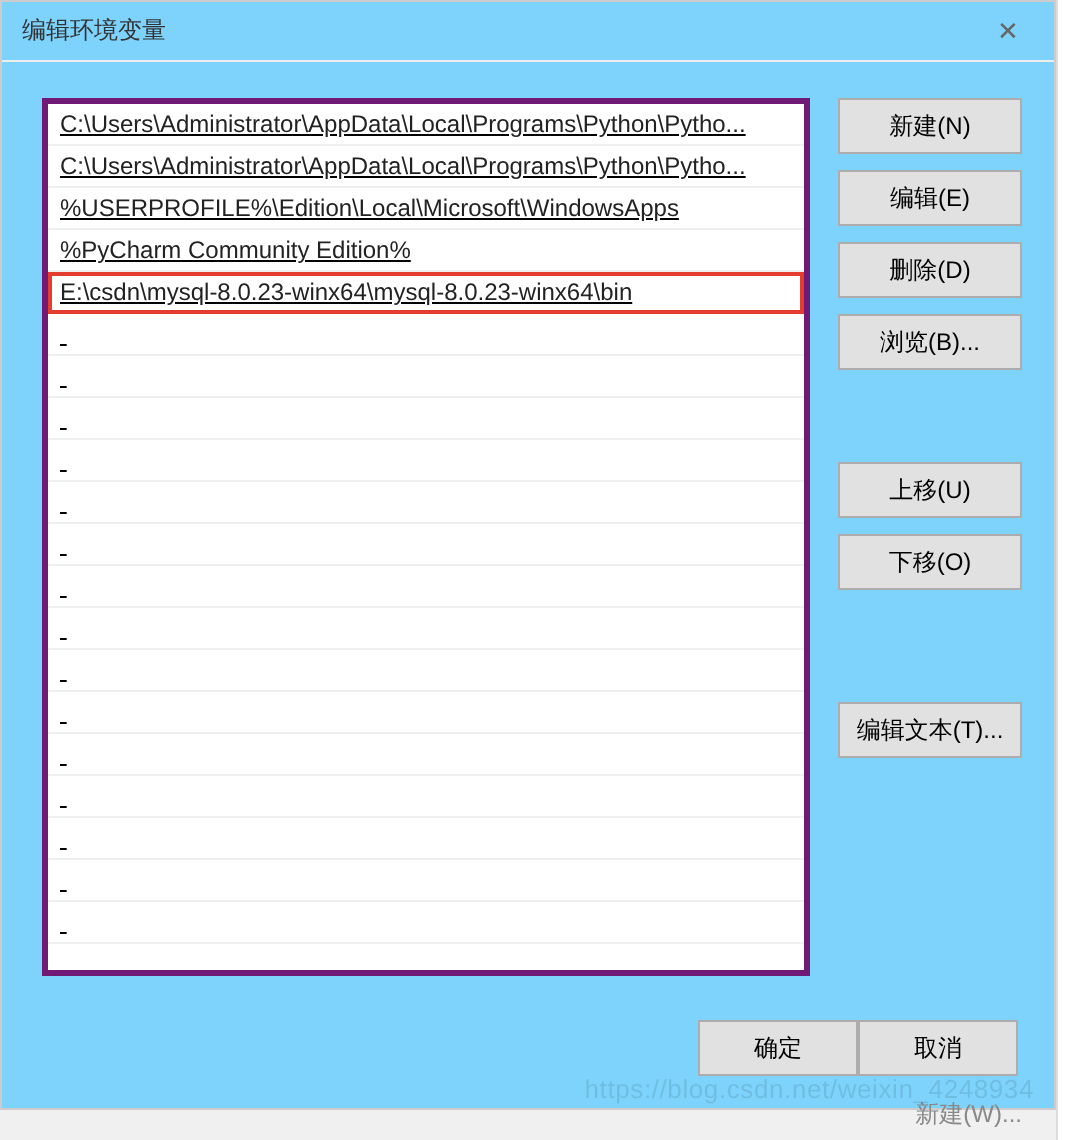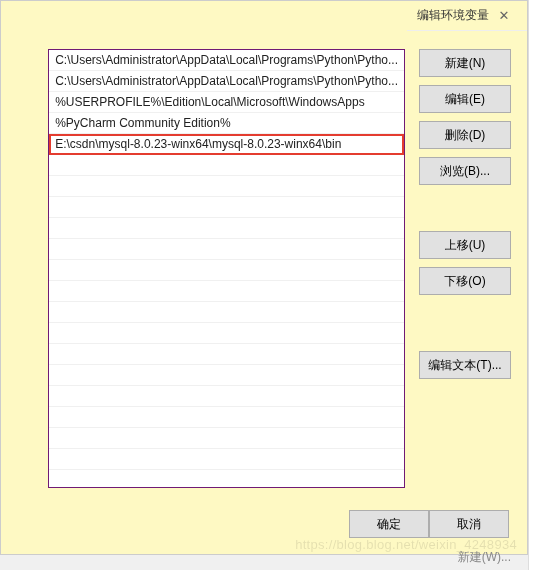--- a/index.html
+++ b/index.html
@@ -5,28 +5,27 @@
     * { box-sizing: border-box; margin: 0; padding: 0; }
     body {
       font-family: "Microsoft YaHei", "Segoe UI", sans-serif;
       font-size: 12px;
       background: #f0f0f0;
       width: 541px;
       height: 570px;
       overflow: hidden;
     }
     .dialog {
-      background: #fef9c3;
+      background: #7dd3fc;
       border: 1px solid #cccccc;
       width: 528px;
       height: 555px;
       margin: 0;
       display: flex;
       flex-direction: column;
-      align-items: flex-end;
     }
     .titlebar {
       height: 30px;
       display: flex;
       align-items: center;
       justify-content: space-between;
       padding: 0 8px 0 10px;
       border-bottom: 1px solid #eeeeee;
     }
     .title-text { font-size: 12px; color: #333; }
@@ -42,23 +41,24 @@
       padding: 18px 16px 10px 20px;
       gap: 14px;
     }
     .list-outer {
       flex: 1;
       display: flex;
       flex-direction: column;
     }
     .listbox {
       flex: 1;
-      border: 1px solid #701a75;
+      border: 3px solid #701a75;
       background: #ffffff;
       overflow: hidden;
+      text-decoration: underline;
     }
     .list-row {
       height: 21px;
       line-height: 21px;
       padding: 0 6px;
       white-space: nowrap;
       overflow: hidden;
       text-overflow: ellipsis;
       border-bottom: 1px solid #f0f0f0;
       font-size: 12px;
@@ -166,13 +166,13 @@
   </div>
 
   <div class="footer">
     <button class="win-btn">确定</button>
     <button class="win-btn">取消</button>
   </div>
 </div>
 
 <div class="bg-strip"></div>
 <div class="below-btn">新建(W)...</div>
-<div class="watermark">https://blog.blog.net/weixin_4248934</div>
+<div class="watermark">https://blog.csdn.net/weixin_4248934</div>
 
 </body></html>

